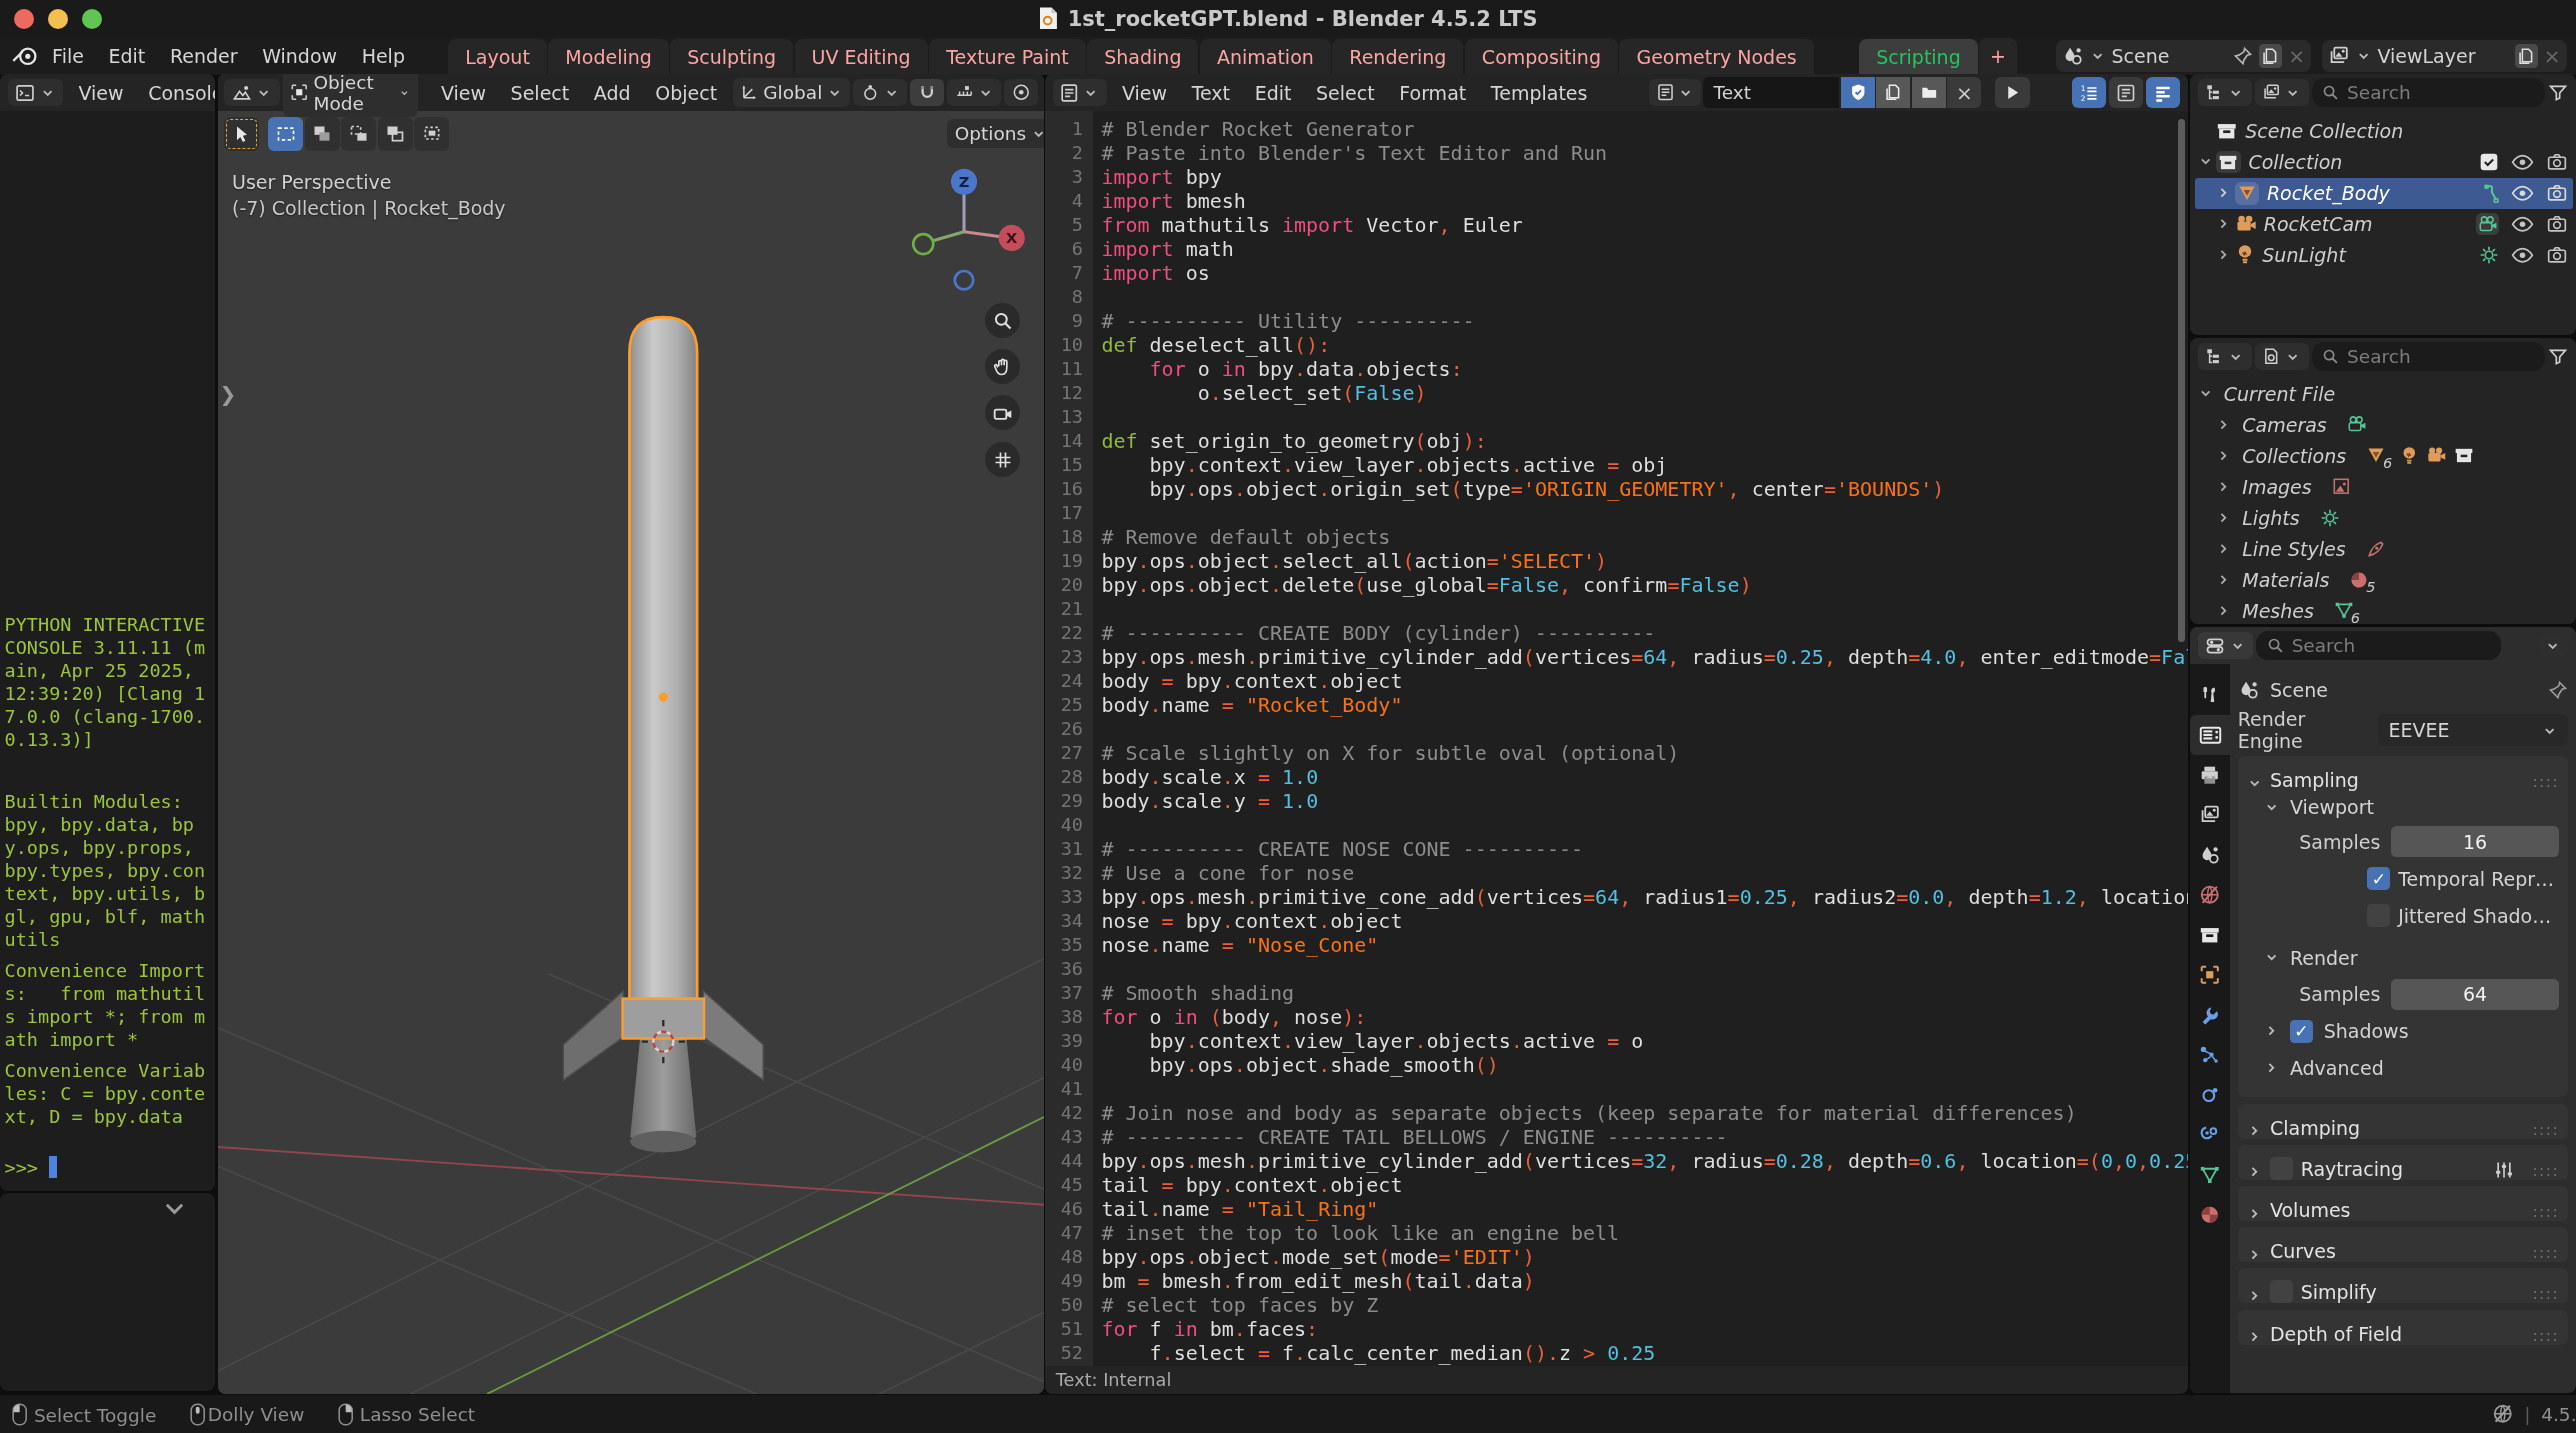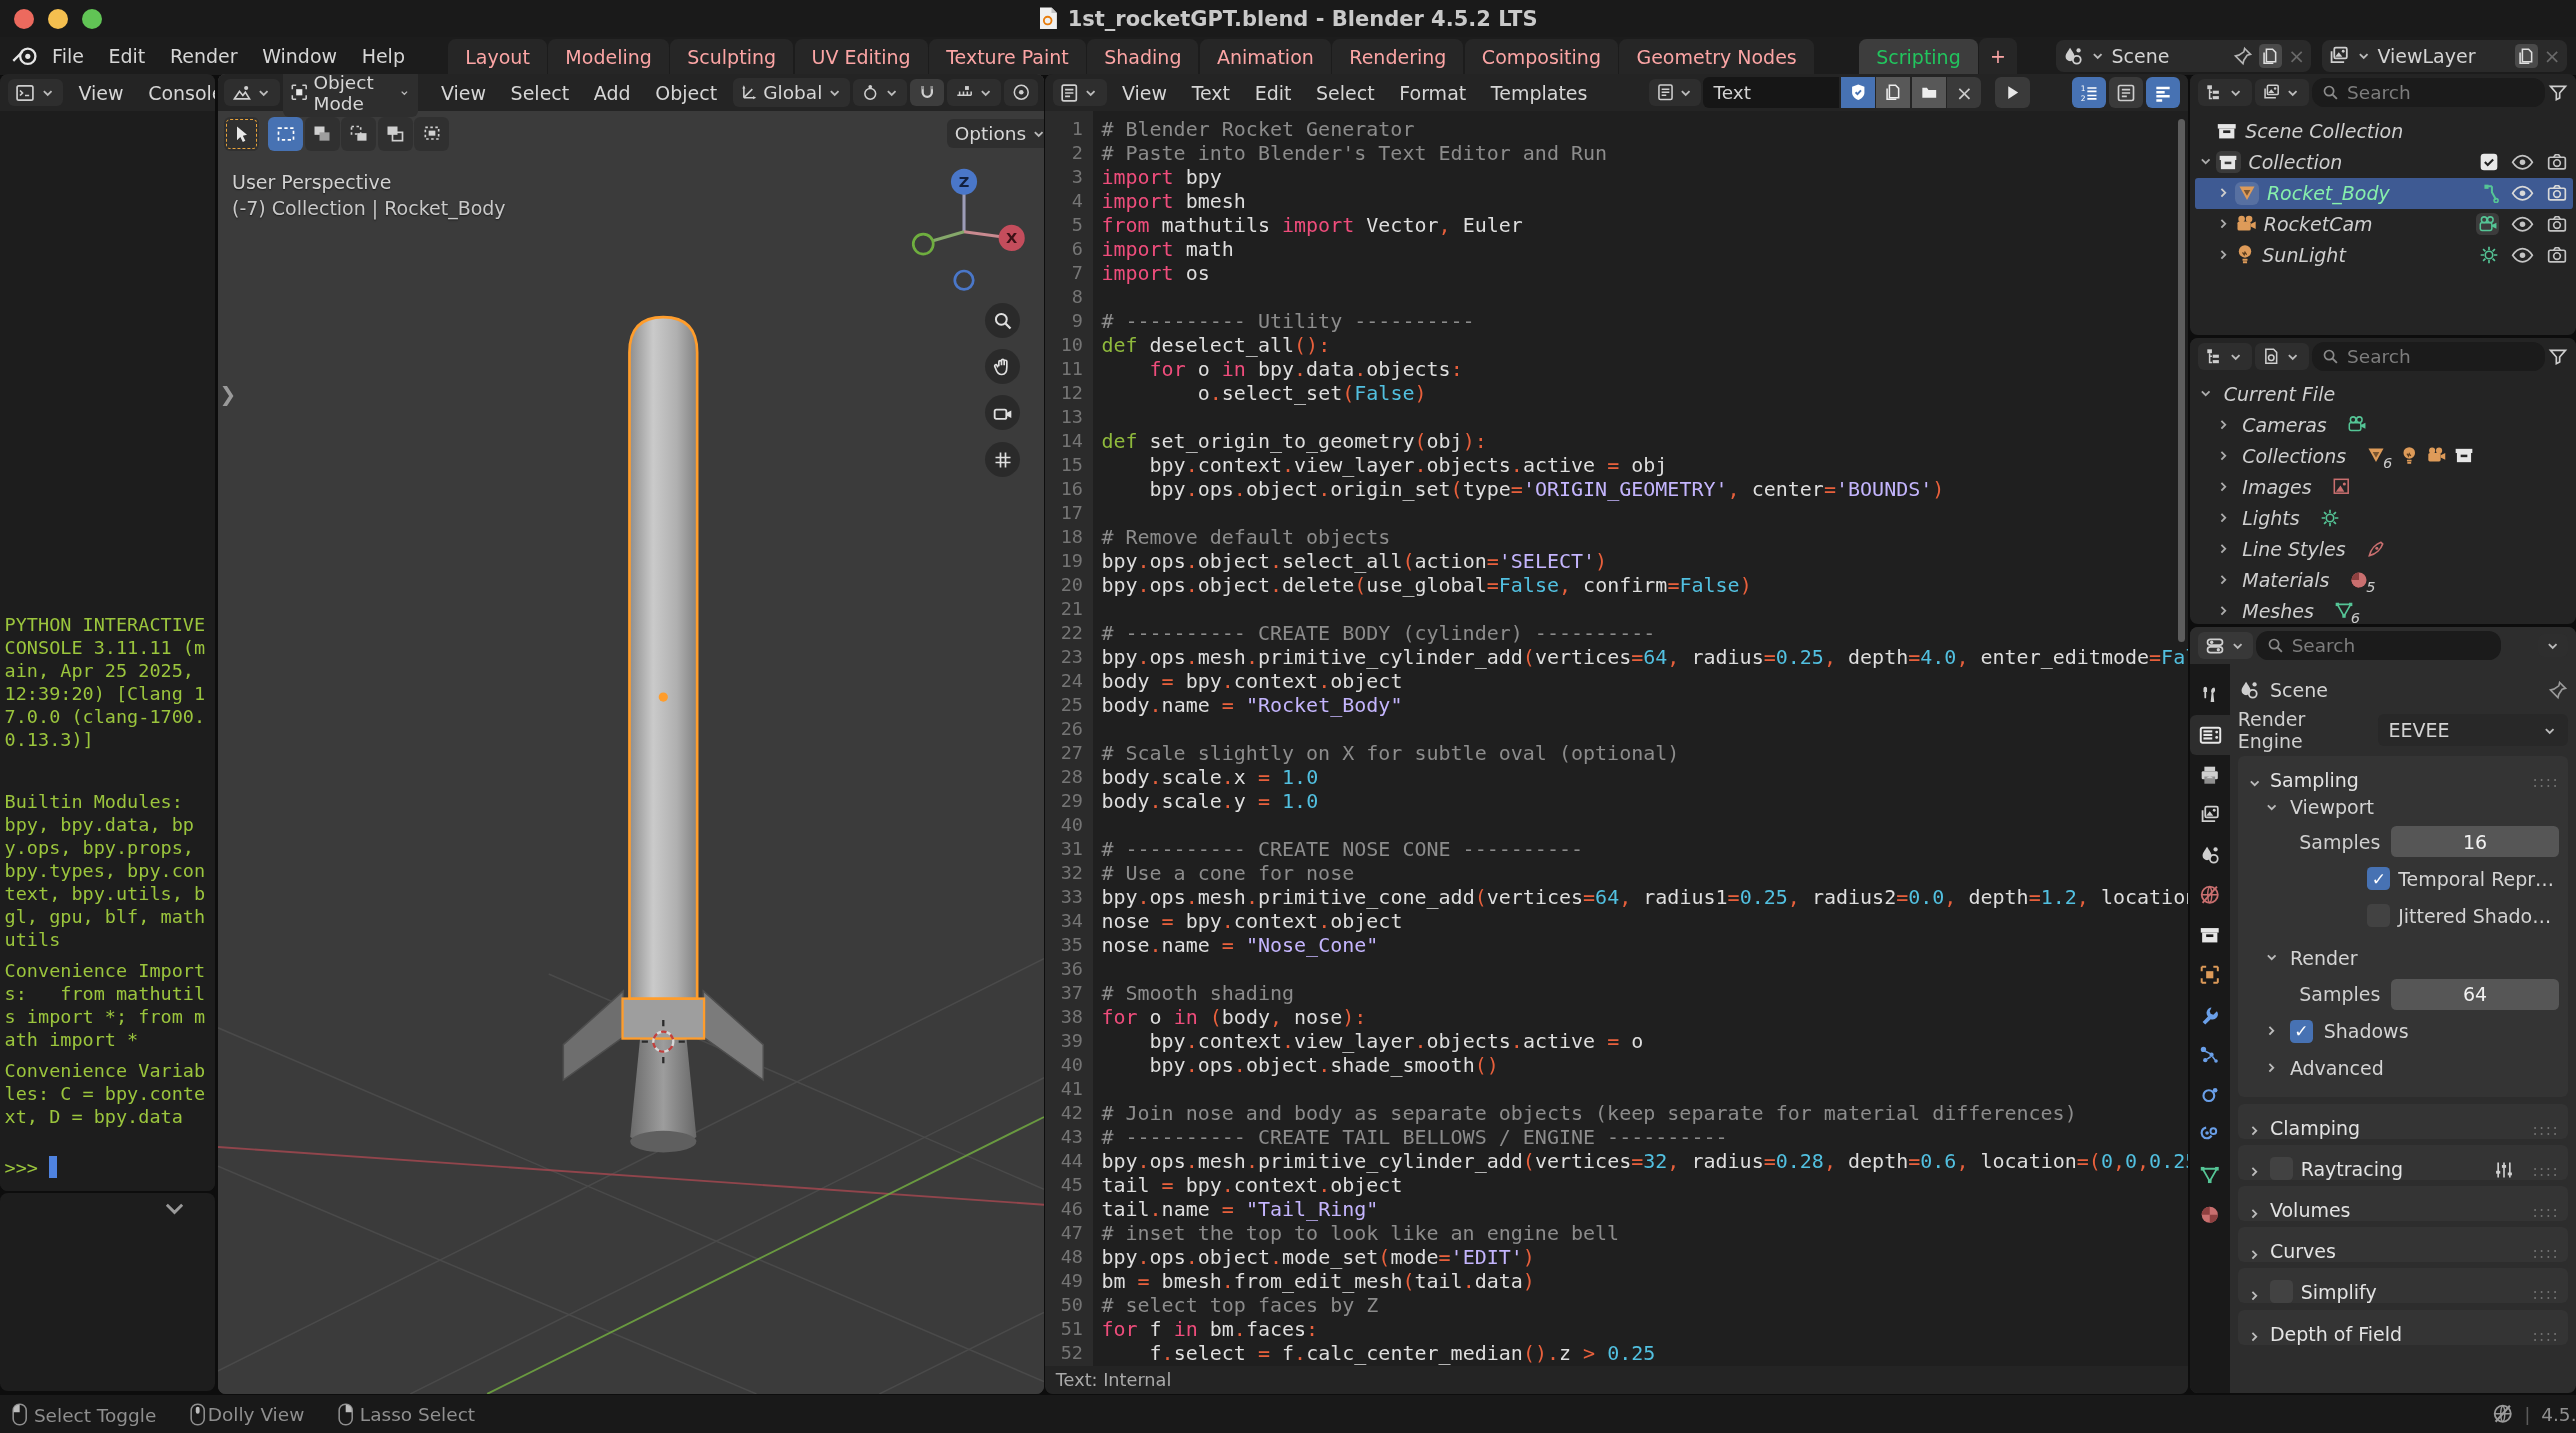--- a/index.html
+++ b/index.html
@@ -37,21 +37,21 @@
   .navbtn{position:absolute;width:35px;height:35px;border-radius:50%;background:rgba(30,30,30,.55);display:flex;align-items:center;justify-content:center;}
   
   #texted{left:1045px;top:74px;width:1143px;height:1320px;}
   #code-wrap{position:absolute;left:0;right:0;top:37px;bottom:28px;background:#1f1f1f;overflow:hidden;}
   #gutter-bg{position:absolute;left:0;top:0;bottom:0;width:48px;background:#2b2b2b;}
   #code-list{position:absolute;left:0;top:6.2px;right:0;font-family:"DejaVu Sans Mono","Liberation Mono",monospace;font-size:20px;line-height:24px;}
   .code-line{display:flex;height:24px;white-space:pre;}
   .ln{width:38px;text-align:right;padding-right:9.2px;color:#757575;flex:none;font-size:18.5px;}
   .ct{padding-left:9.2px;}
   .seg-c{color:#8c8c8c}.seg-k{color:#ef4d7c}.seg-d{color:#8fba3c}.seg-o{color:#e8603c}
-  .seg-s{color:#c4b5fd}.seg-n{color:#52c0e0}.seg-b{color:#52c0e0}.seg-w{color:#dedede}
+  .seg-s{color:#f97316}.seg-n{color:#52c0e0}.seg-b{color:#52c0e0}.seg-w{color:#dedede}
   #ted-footer{position:absolute;left:0;right:0;bottom:0;height:28px;background:#242424;display:flex;align-items:center;
     padding:0 10.8px;font-size:17.7px;color:#aaa;border-radius:0 0 7.7px 7.7px;}
   .vscroll{position:absolute;width:7px;border-radius:3.8px;background:#5d5d5d;}
   
   .search{display:flex;align-items:center;gap:7.7px;background:#1b1b1b;border-radius:12.3px;height:29px;padding:0 10.8px;color:#7d7d7d;font-size:18.5px;flex:1;}
   .orow{display:flex;align-items:center;height:31px;font-size:19px;color:#cfcfcf;padding-right:6.2px;font-style:italic;}
   .orow .lbl{margin-left:7.7px;}
   .orow .right{margin-left:auto;display:flex;align-items:center;gap:12.3px;}
   .sel-row{background:#3e5a93;}
   .cnt{font-size:14.6px;color:#c9c9c9;margin-left:-3.1px;align-self:flex-end;}
@@ -666,21 +666,21 @@
           <svg width="15.4" height="15.4" viewBox="0 0 20 20">
             <path d="M7 5l5 5-5 5" fill="none" stroke="#ccc" stroke-width="2.4"></path>
           </svg>
         </span>
       <span class="icon" style="background:#ffffff22;border-radius:6.2px;padding:2.3px">
           <svg width="20" height="18.5" viewBox="0 0 24 22">
             <path d="M3 3h18L12 19z" fill="#de9b59"></path>
             <path d="M8 7h8l-4 7z" fill="#7a5530"></path>
           </svg>
         </span>
-      <span class="lbl" style="color:#86efac">Rocket_Body</span>
+      <span class="lbl" style="color:#ffffff">Rocket_Body</span>
       <span class="right">
         <span class="icon">
             <svg width="18.5" height="20" viewBox="0 0 22 24">
               <path d="M6 4h7M13 4v7l5 9" fill="none" stroke="#55c596" stroke-width="2.4"></path>
               <rect x="4" y="2" width="5" height="5" fill="#55c596"></rect>
               <circle cx="18" cy="21" r="2.4" fill="none" stroke="#55c596" stroke-width="2"></circle>
             </svg>
           </span>
         <span class="icon">
             <svg width="23" height="18.5" viewBox="0 0 28 20">

